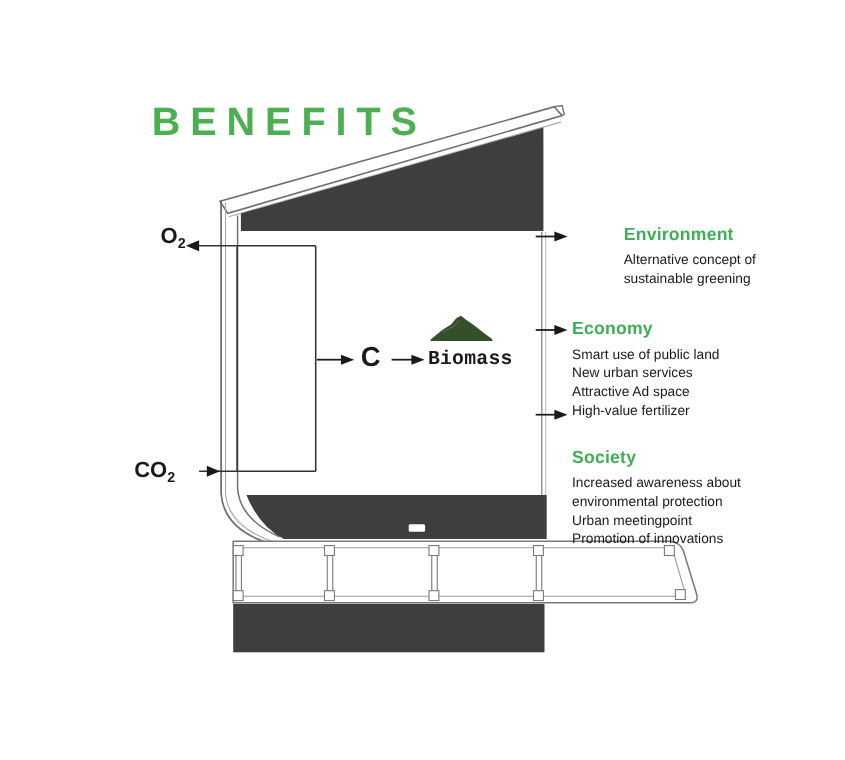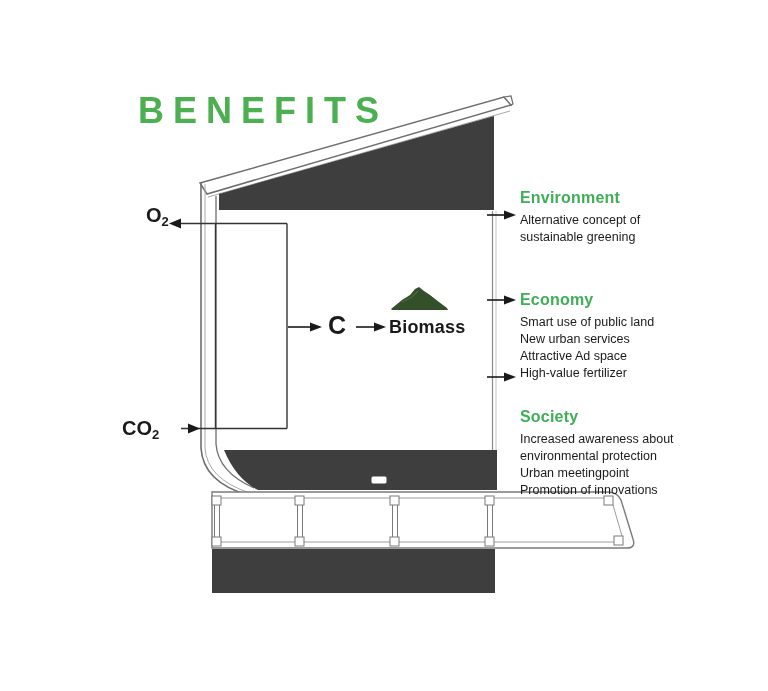--- a/index.html
+++ b/index.html
@@ -28,32 +28,32 @@
   }
 
   .chem-label{
     font-weight:bold;color:var(--text-black);font-size:20px;line-height:1;
   }
   .chem-label sub{font-size:13px;vertical-align:-4px;font-weight:bold;}
   .o2-label{left:146px;top:205px;}
   .co2-label{left:122px;top:418px;}
 
   .c-label{left:328px;top:311px;font-size:25px;font-weight:bold;}
-  .biomass-label{left:389px;top:317px;font-size:18px;font-weight:bold;letter-spacing:.2px;}
+  .biomass-label{left:389px;top:317px;font-size:18px;font-weight:bold;letter-spacing:.2px;font-family:Liberation Mono, monospace;}
 
   .benefit-section{left:520px;width:200px;}
   .benefit-section .heading{
     font-size:16px;font-weight:bold;color:var(--accent-green);
     margin:0 0 5px 0;line-height:1.05;letter-spacing:.2px;
   }
   .benefit-section .line{
     font-size:12.5px;line-height:17px;color:var(--text-black);
     white-space:nowrap;
   }
-  .sec-environment{top:190px;}
+  .sec-environment{top:206px;margin-left:47px;}
   .sec-economy{top:292px;}
   .sec-society{top:369px;margin-top:40px;}
 </style>
 </head>
 <body>
 
 <div class="stage">
 
   <svg class="linework" width="768" height="691" viewBox="0 0 768 691">
 

